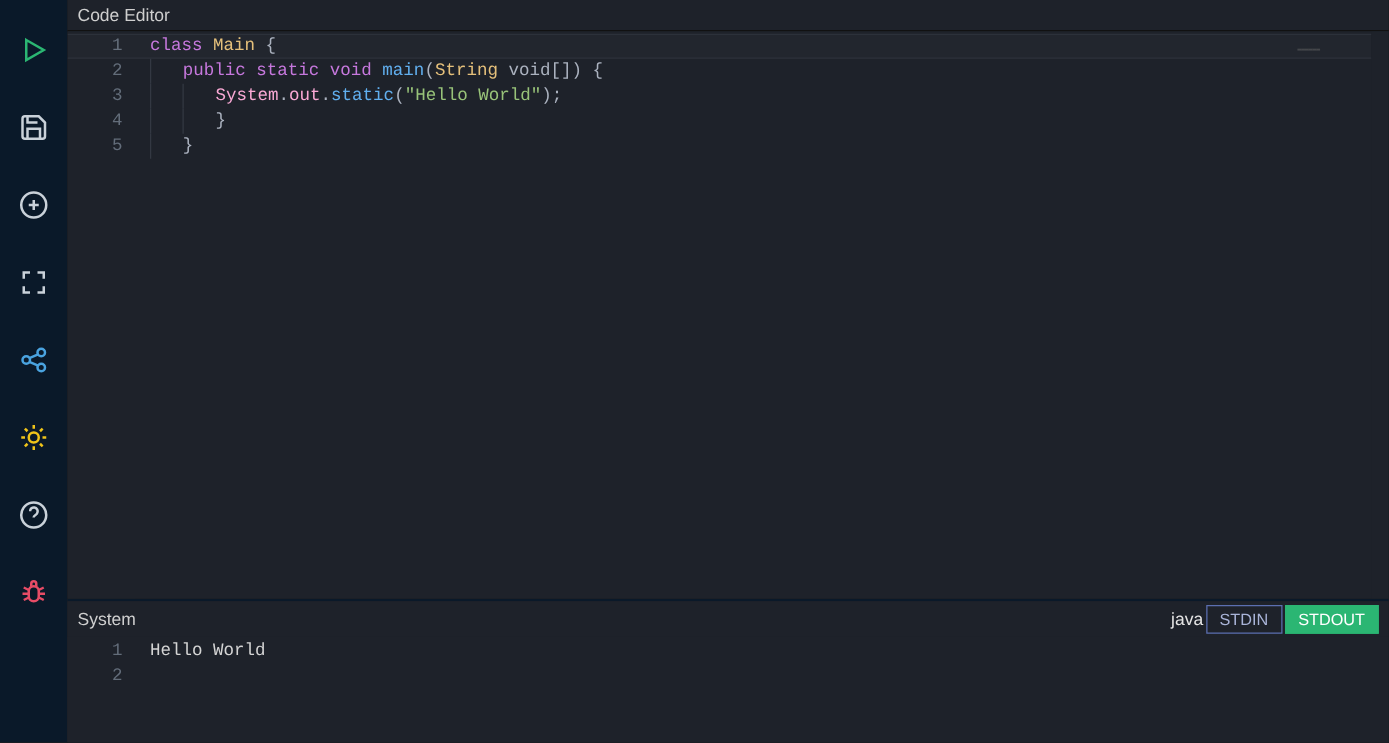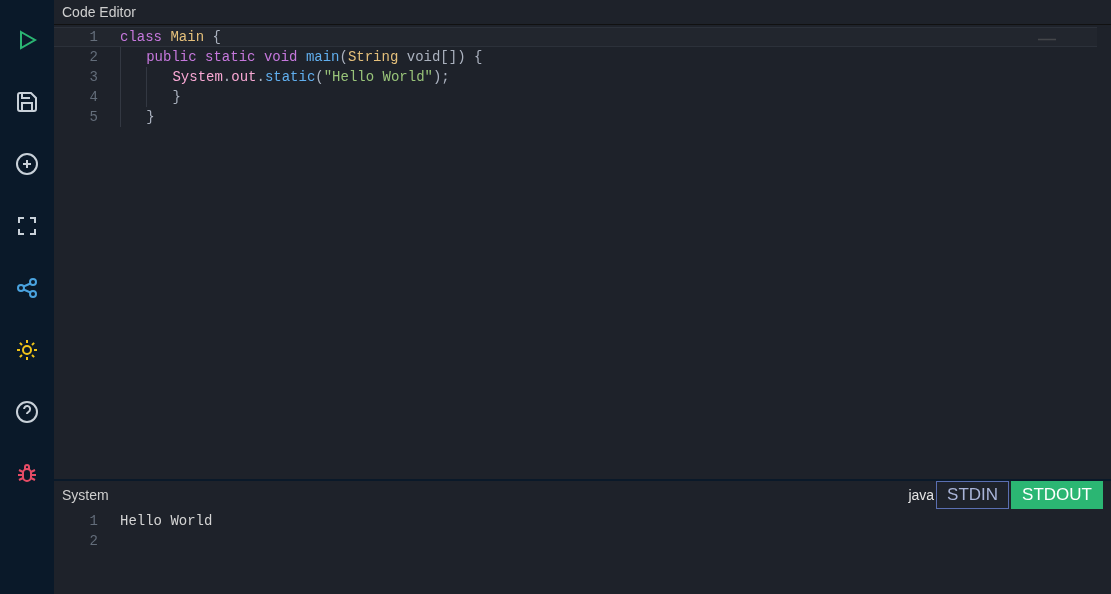--- a/index.html
+++ b/index.html
@@ -106,21 +106,21 @@
     align-items: center;
     padding: 0 8px 0 8px;
     background: #1e222a;
     font-size: 14px;
     color: #cfcfcf;
   }
   .console-header .spacer { flex: 1; }
   .lang-label { color:#e5e5e5;}
   .tab-btn {
     padding: 3px 10px;
-    font-size: 17px;
+    font-size: 13px;
     border: 1px solid #5b6fb1;
     color: #a9b4d8;
     background: transparent;
     margin-left: 2px;
     cursor: pointer;
   }
   .tab-btn.active {
     background: #2bb673;
     color: #fff;
     border: 1px solid #2bb673;

